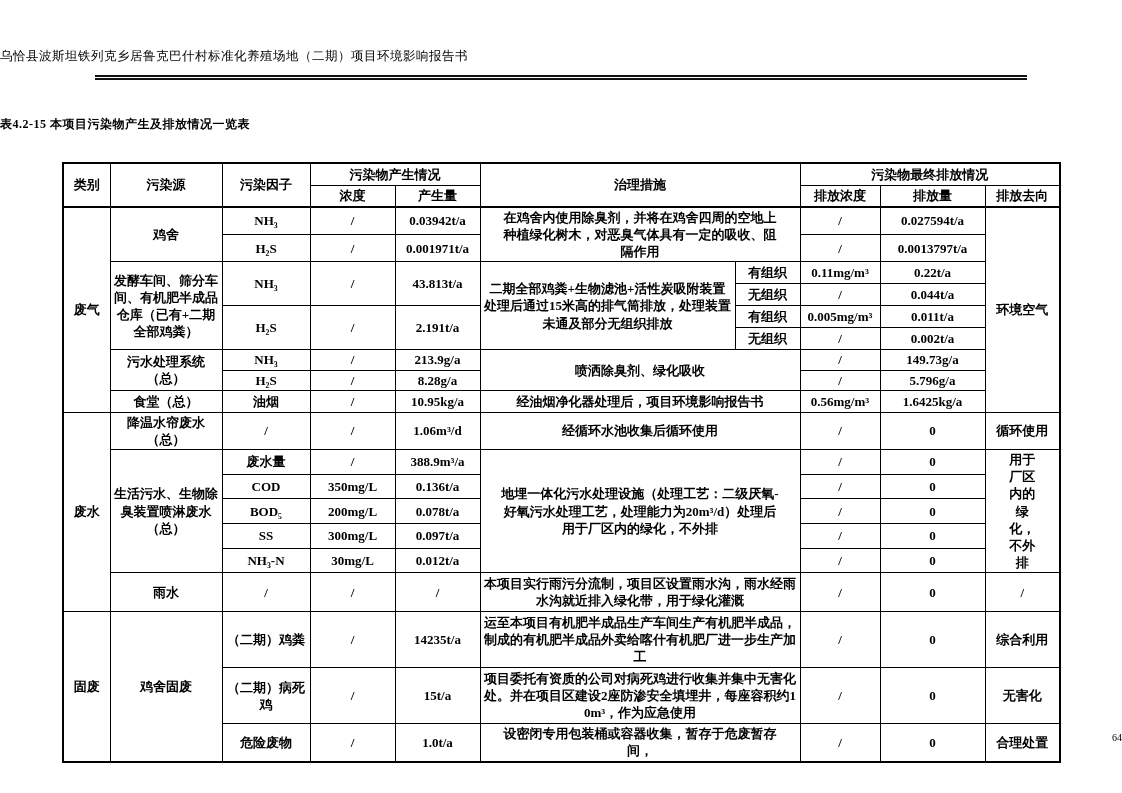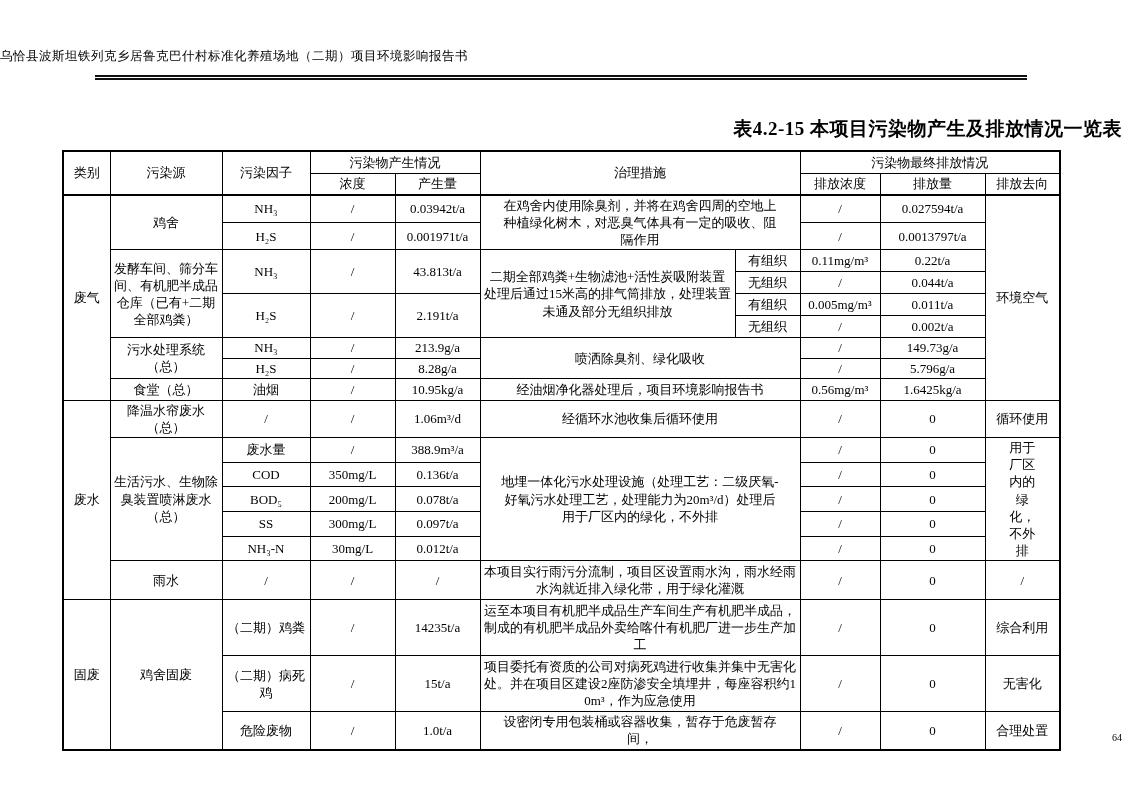--- a/index.html
+++ b/index.html
@@ -12,26 +12,26 @@
   .doc-header {
     position:absolute; top:48px; left:0; width:100%;
     text-align:left; font-size:12.5px; letter-spacing:0.5px;
   }
   .double-rule {
     position:absolute; top:75px; left:95px; right:95px;
     height:1px; border-top:2px solid #111; border-bottom:2px solid #111;
   }
   .table-title {
     position:absolute; top:116px; left:0; width:100%;
-    text-align:right; font-size:19px; font-weight:bold; letter-spacing:0.5px;
+    text-align:left; font-size:12px; font-weight:bold; letter-spacing:0.5px;
   }
   table.main {
-    position:absolute; top:150px; left:62px;
+    position:absolute; top:162px; left:62px;
     border-collapse:collapse; table-layout:fixed; width:997px;
-    font-size:13px; background:#fff;
+    font-size:13px; background:#fff;font-weight:bold;
   }
   table.main { border:2px solid #000; }
   td {
     border:1px solid #000;
     padding:1px 3px;
     text-align:center; vertical-align:middle;
     line-height:1.32;
     overflow:hidden;
     word-break:break-all;
   }

